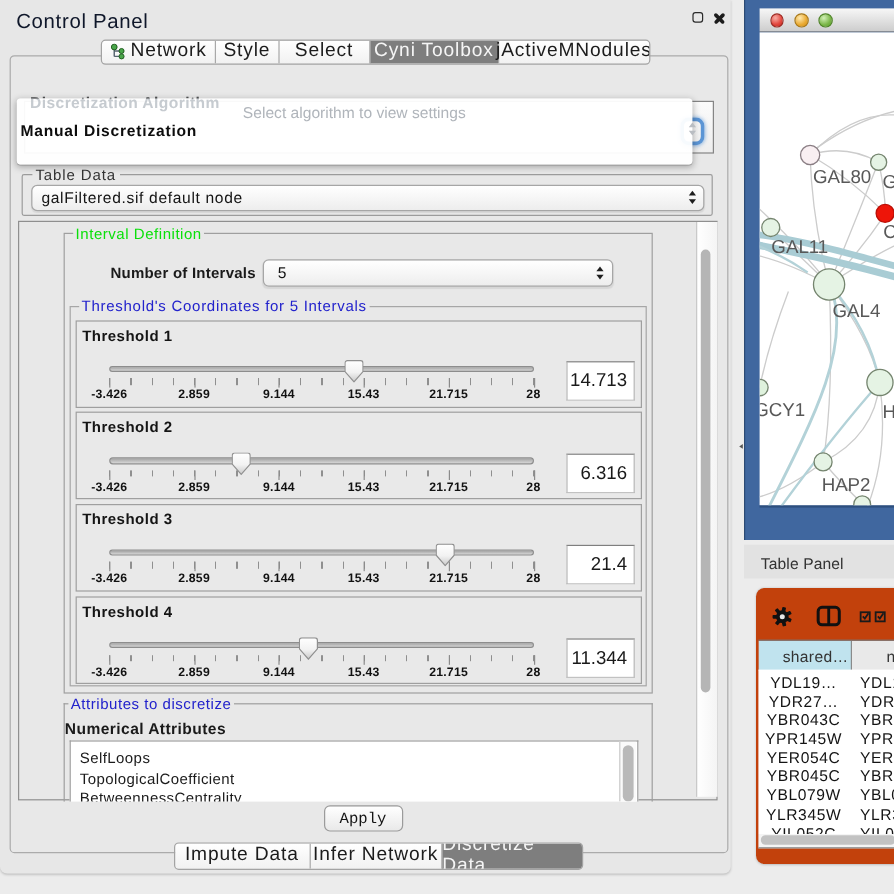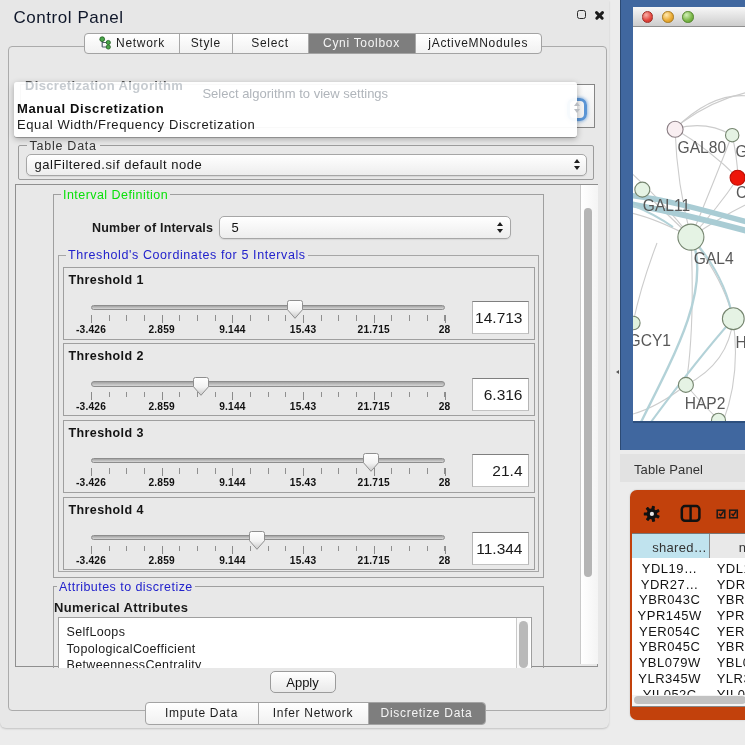--- a/index.html
+++ b/index.html
@@ -10,21 +10,21 @@
 #cpwin{left:0;top:0;width:609px;height:728px;background:#e7e7e7;border-radius:0 0 6px 6px;
   box-shadow:0 1px 2px rgba(0,0,0,0.18);}
 #cptitle{left:13.5px;top:8px;font-size:17px;color:#0f172a;letter-spacing:0.55px;}
 #btnfloat{left:576.8px;top:10px;width:6.8px;height:6.8px;border:1.6px solid #2b2b2b;border-radius:2.5px;}
 #btnclose{left:594.6px;top:10.5px;width:9.4px;height:9px;}
 #btnclose i{position:absolute;left:-0.8px;top:3.2px;width:11px;height:2.6px;background:#1c1c1c;border-radius:1.5px;}
 #btnclose i.a{transform:rotate(45deg);}
 #btnclose i.b{transform:rotate(-45deg);}
 
 .tabgrp{height:19px;letter-spacing:0.7px;background:linear-gradient(180deg,#ffffff,#f1f1f1);border:1px solid #a3a3a3;border-radius:4px;
-  display:flex;align-items:center;font-size:12px;color:#1c1c1c;overflow:hidden;}
+  display:flex;align-items:center;font-size:16px;color:#1c1c1c;overflow:hidden;}
 .tabgrp .t{height:100%;display:flex;align-items:center;justify-content:center;box-sizing:border-box;}
 .tabgrp .t+.t{border-left:1px solid #a8a8a8;}
 .tabgrp .sel{background:#7e7e7e;color:#f5f5f5;border-left-color:#8e8e8e;}
 #toptabs{left:84px;top:32.5px;z-index:5;}
 #bottabs{left:144.5px;top:701.5px;height:21px;z-index:5;}
 
 #tabpane{left:8px;top:45.5px;width:597px;height:663px;border:1px solid #ababab;border-radius:4px;background:#e8e8e8;}
 
 #lblDiscAlg{left:25px;top:77.5px;font-size:13px;font-weight:bold;color:#c6cbd0;z-index:6;letter-spacing:0.35px;}
 #boxA{left:20px;top:84px;width:573px;height:42px;border:1px solid #858585;background:linear-gradient(180deg,#fbfbfb,#eeeeee);}
@@ -73,21 +73,21 @@
 .thumb{position:absolute;top:32.5px;width:16px;height:19px;}
 .ticks{position:absolute;left:27.5px;top:47.5px;width:355px;height:5.5px;
   background:repeating-linear-gradient(90deg,#8f8f8f 0 1px,transparent 1px 17.675px);}
 .mtick{position:absolute;top:47.5px;width:1px;height:8px;background:#8b8b8b;}
 .tlab{position:absolute;top:56.5px;font-size:10.2px;font-weight:bold;color:#111;width:60px;text-align:center;letter-spacing:0.2px;}
 .vfield{position:absolute;left:408px;top:33.5px;width:50px;height:31px;background:#fff;
   border-top:1px solid #7f7f7f;border-left:1px solid #b5b5b5;border-right:1px solid #b5b5b5;border-bottom:1px solid #c2c2c2;
   font-size:15.5px;color:#1a1a1a;text-align:right;line-height:31px;padding-right:5px;box-sizing:content-box;}
 
 #applybtn{left:269.5px;top:671px;width:64px;height:20px;background:linear-gradient(180deg,#ffffff,#e9e9e9);
-  border:1px solid #9b9b9b;border-radius:5px;font-size:13px;color:#141414;display:flex;align-items:center;justify-content:center;}
+  border:1px solid #9b9b9b;border-radius:5px;font-size:13px;color:#141414;display:flex;align-items:center;justify-content:center;font-family:Liberation Mono, monospace;}
 
 #popup{left:13.5px;top:82px;width:563.5px;height:54.5px;background:rgba(255,255,255,0.95);border-radius:3px;
   box-shadow:0 1px 0 rgba(0,0,0,0.22), 0 2px 6px rgba(0,0,0,0.3);}
 #popup .p0{position:absolute;left:0;top:4px;width:100%;text-align:center;font-size:13px;color:#b0b5bb;}
 #popup .p1{position:absolute;left:3.5px;top:19px;font-size:13px;font-weight:bold;color:#0d0d0d;letter-spacing:0.65px;}
 #popup .p2{position:absolute;left:3.5px;top:35px;font-size:13px;color:#1b1b1b;letter-spacing:0.6px;}
 
 #collapse{left:615.5px;top:369.5px;width:0;height:0;border-top:2.6px solid transparent;border-bottom:2.6px solid transparent;border-right:3.6px solid #555;}
 
 #netwin{left:620.3px;top:0;width:125px;height:450px;background:#40679f;}
@@ -286,21 +286,20 @@
 
 <div class="abs tabgrp" id="bottabs">
   <div class="t" style="width:112px;">Impute Data</div>
   <div class="t" style="width:110px;">Infer Network</div>
   <div class="t sel" style="width:117px;">Discretize Data</div>
 </div>
 
 <div class="abs" id="popup">
   <div class="p0">Select algorithm to view settings</div>
   <div class="p1">Manual Discretization</div>
-  <div class="p2">Equal Width/Frequency Discretization</div>
 </div>
 
 <div class="abs" id="collapse"></div>
 
 <div class="abs" id="netwin">
   <div class="edge"></div>
   <div style="position:absolute;left:12.3px;top:421.2px;right:0;height:1.6px;background:#2d4f7e;"></div>
 </div>
 <div class="abs" id="nettitle" style="left:632.6px;top:6.5px;width:112.4px;height:20.3px;background:linear-gradient(180deg,#f7f7f7,#cdcdcd);border-bottom:1px solid #8f8f8f;box-sizing:border-box;"></div>
 <div class="abs tl-dot" id="dotr" style="top:11.4px;"></div>

